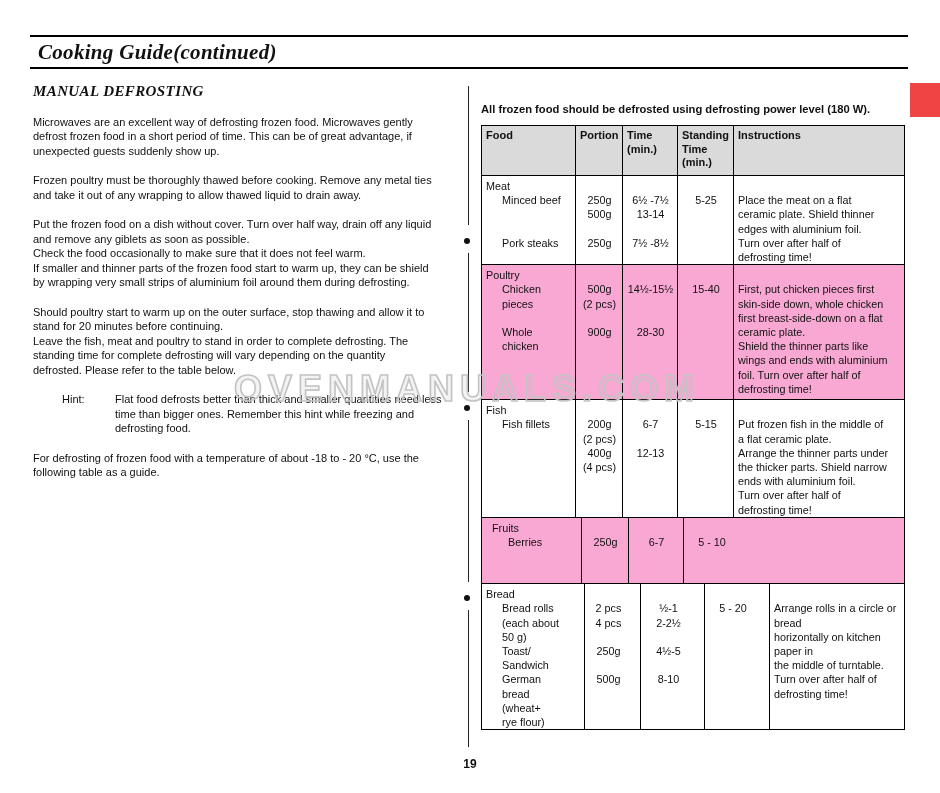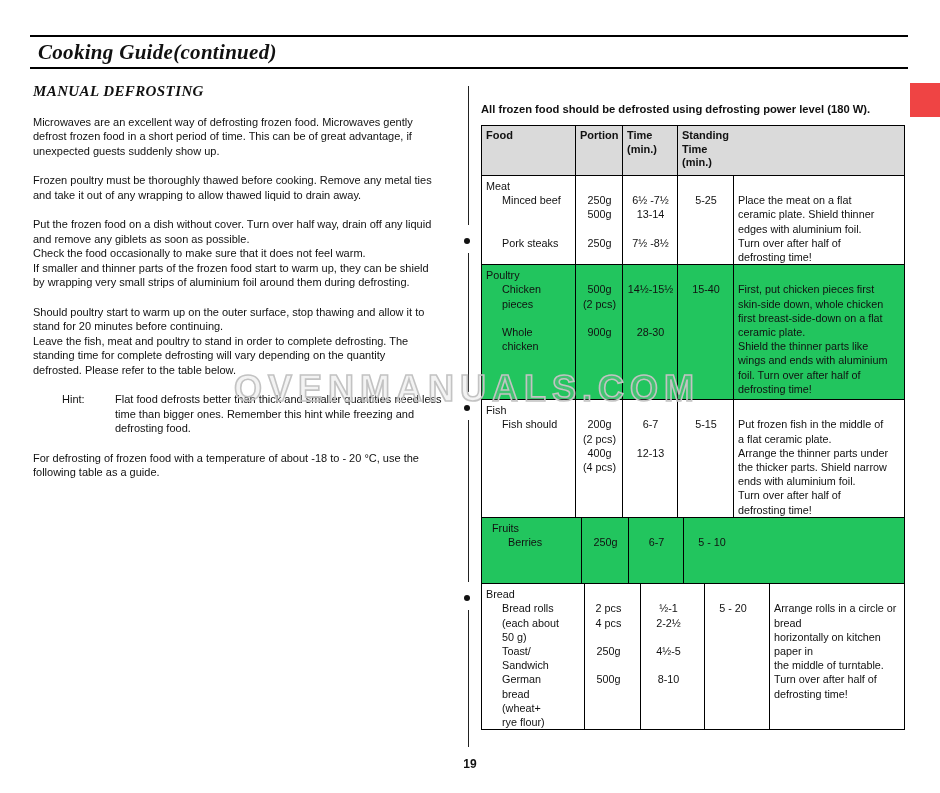--- a/index.html
+++ b/index.html
@@ -41,21 +41,21 @@
   .trow:first-child{border-top:none;}
   .cell{box-sizing:border-box;padding:3px 3px 0 4px;flex:none;}
   .cell + .cell{border-left:1px solid #000;}
   .c0{width:93px;}
   .c1{width:47px;text-align:center;}
   .c2{width:55px;text-align:center;}
   .c3{width:56px;text-align:center;}
   .c4{width:170px;flex:1;}
   .thead{background:#dadada;min-height:49px;font-weight:bold;font-size:11px;line-height:13.5px;}
   .thead .cell{white-space:pre-line;text-align:left;}
-  .shaded{background:#22c55e;}
+  .shaded{background:#f9a8d4;}
   .line{min-height:14.2px;}
   .line.item{padding-left:16px;}
   .instr{white-space:pre-line;}
   
   #watermark{
     position:absolute;left:234px;top:368px;z-index:5;pointer-events:none;
     font-weight:bold;font-size:36px;letter-spacing:6px;
     color:rgba(195,195,195,0.20);-webkit-text-stroke:1.6px #c3c3c3;
     font-family:"Liberation Sans",sans-serif;white-space:nowrap;
   }
@@ -111,20 +111,21 @@
   <p id="table-intro">All frozen food should be defrosted using defrosting power level (180 W).</p>
   <div id="defrost-table">
     <div class="trow thead">
       <div class="cell c0">Food</div>
       <div class="cell c1">Portion</div>
       <div class="cell c2">Time
 (min.)</div>
       <div class="cell c3">Standing
 Time
 (min.)</div>
+      <div class="cell c4">Instructions</div>
     </div>
   <div class="trow" style="min-height: 88px;">
         <div class="cell c0">
           <div class="line">Meat</div>
           <div class="line item">Minced beef</div>
           <div class="line item">&nbsp;</div>
           <div class="line item">&nbsp;</div>
           <div class="line item">Pork steaks</div>
         </div>
         <div class="cell c1">
@@ -191,21 +192,21 @@
 ceramic plate.
 Shield the thinner parts like
 wings and ends with aluminium
 foil. Turn over after half of
 defrosting time!</div>
         </div>
       </div>
       <div class="trow" style="min-height: 118px;">
         <div class="cell c0">
           <div class="line">Fish</div>
-          <div class="line item">Fish should</div>
+          <div class="line item">Fish fillets</div>
           <div class="line item">&nbsp;</div>
           <div class="line item">&nbsp;</div>
           <div class="line item">&nbsp;</div>
         </div>
         <div class="cell c1">
           <div class="line">&nbsp;</div>
           <div class="line">200g</div>
           <div class="line">(2 pcs)</div>
           <div class="line">400g</div>
           <div class="line">(4 pcs)</div>

